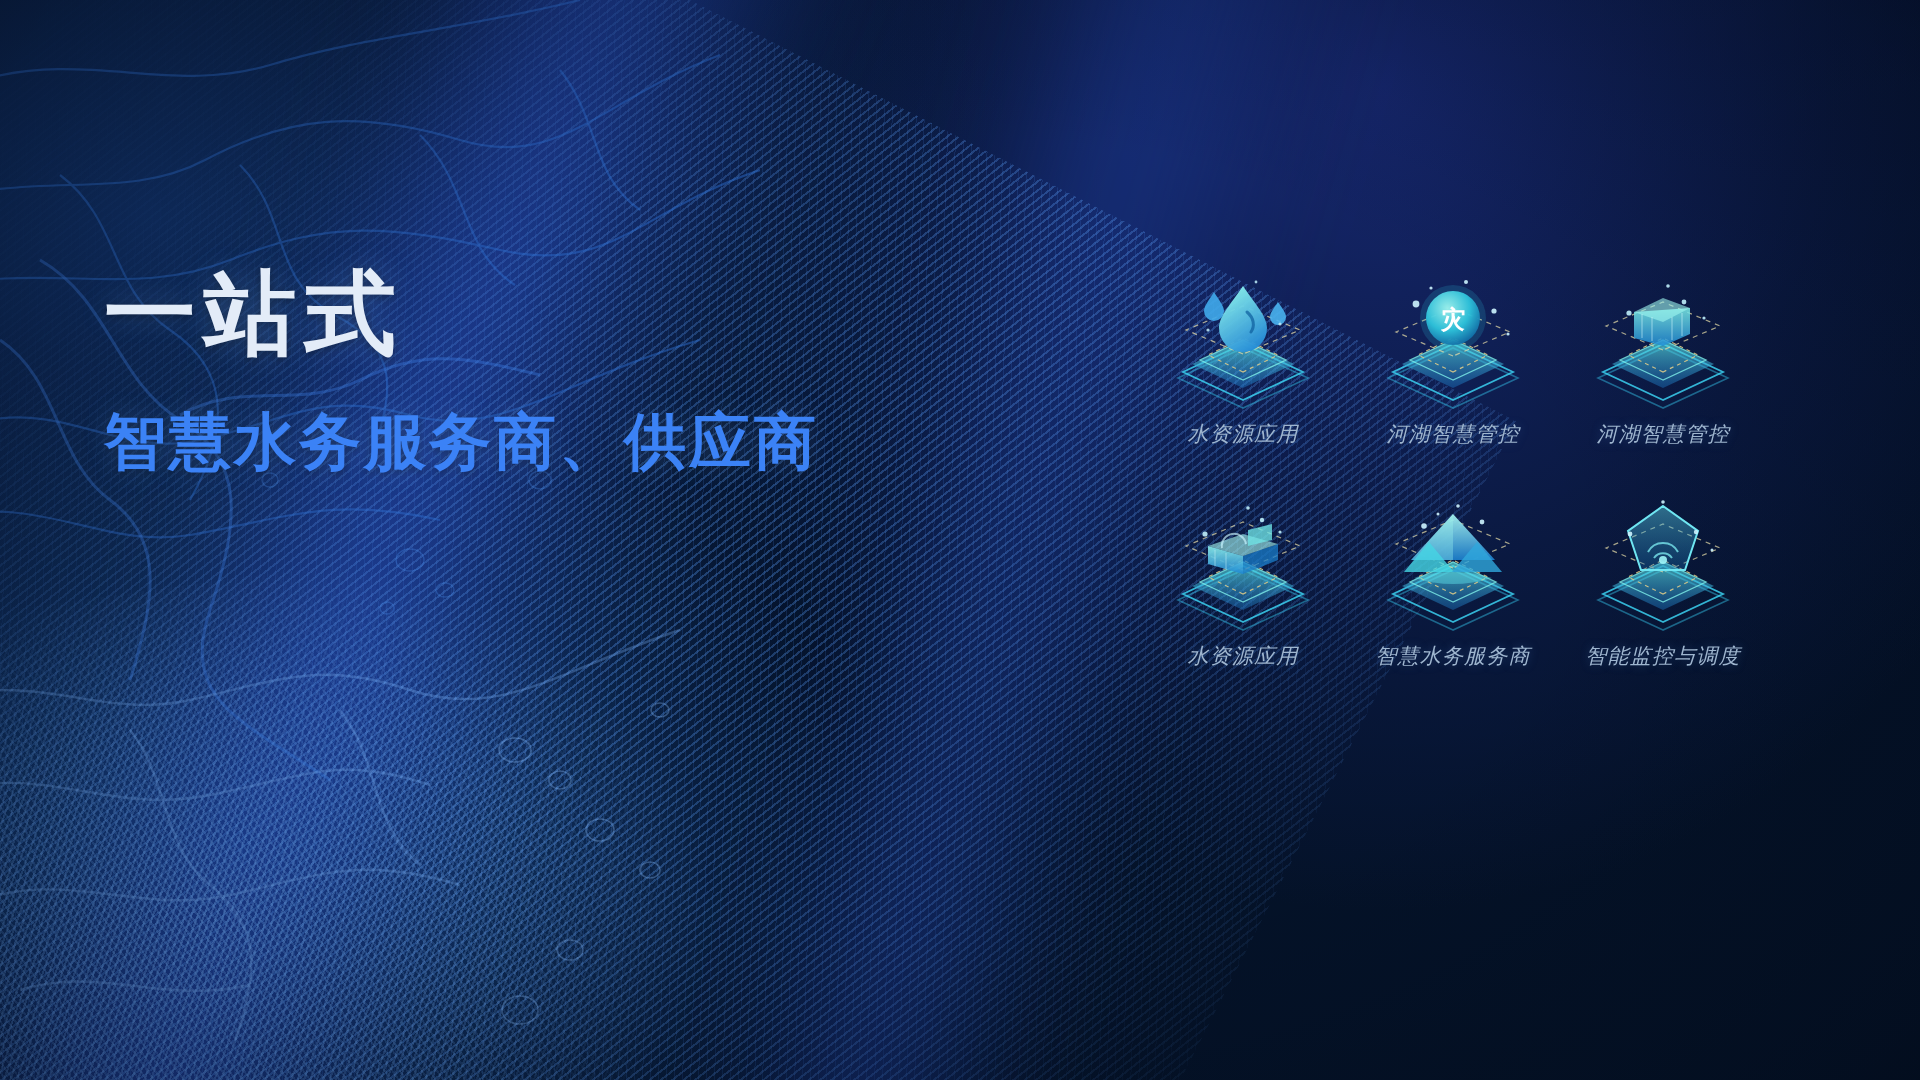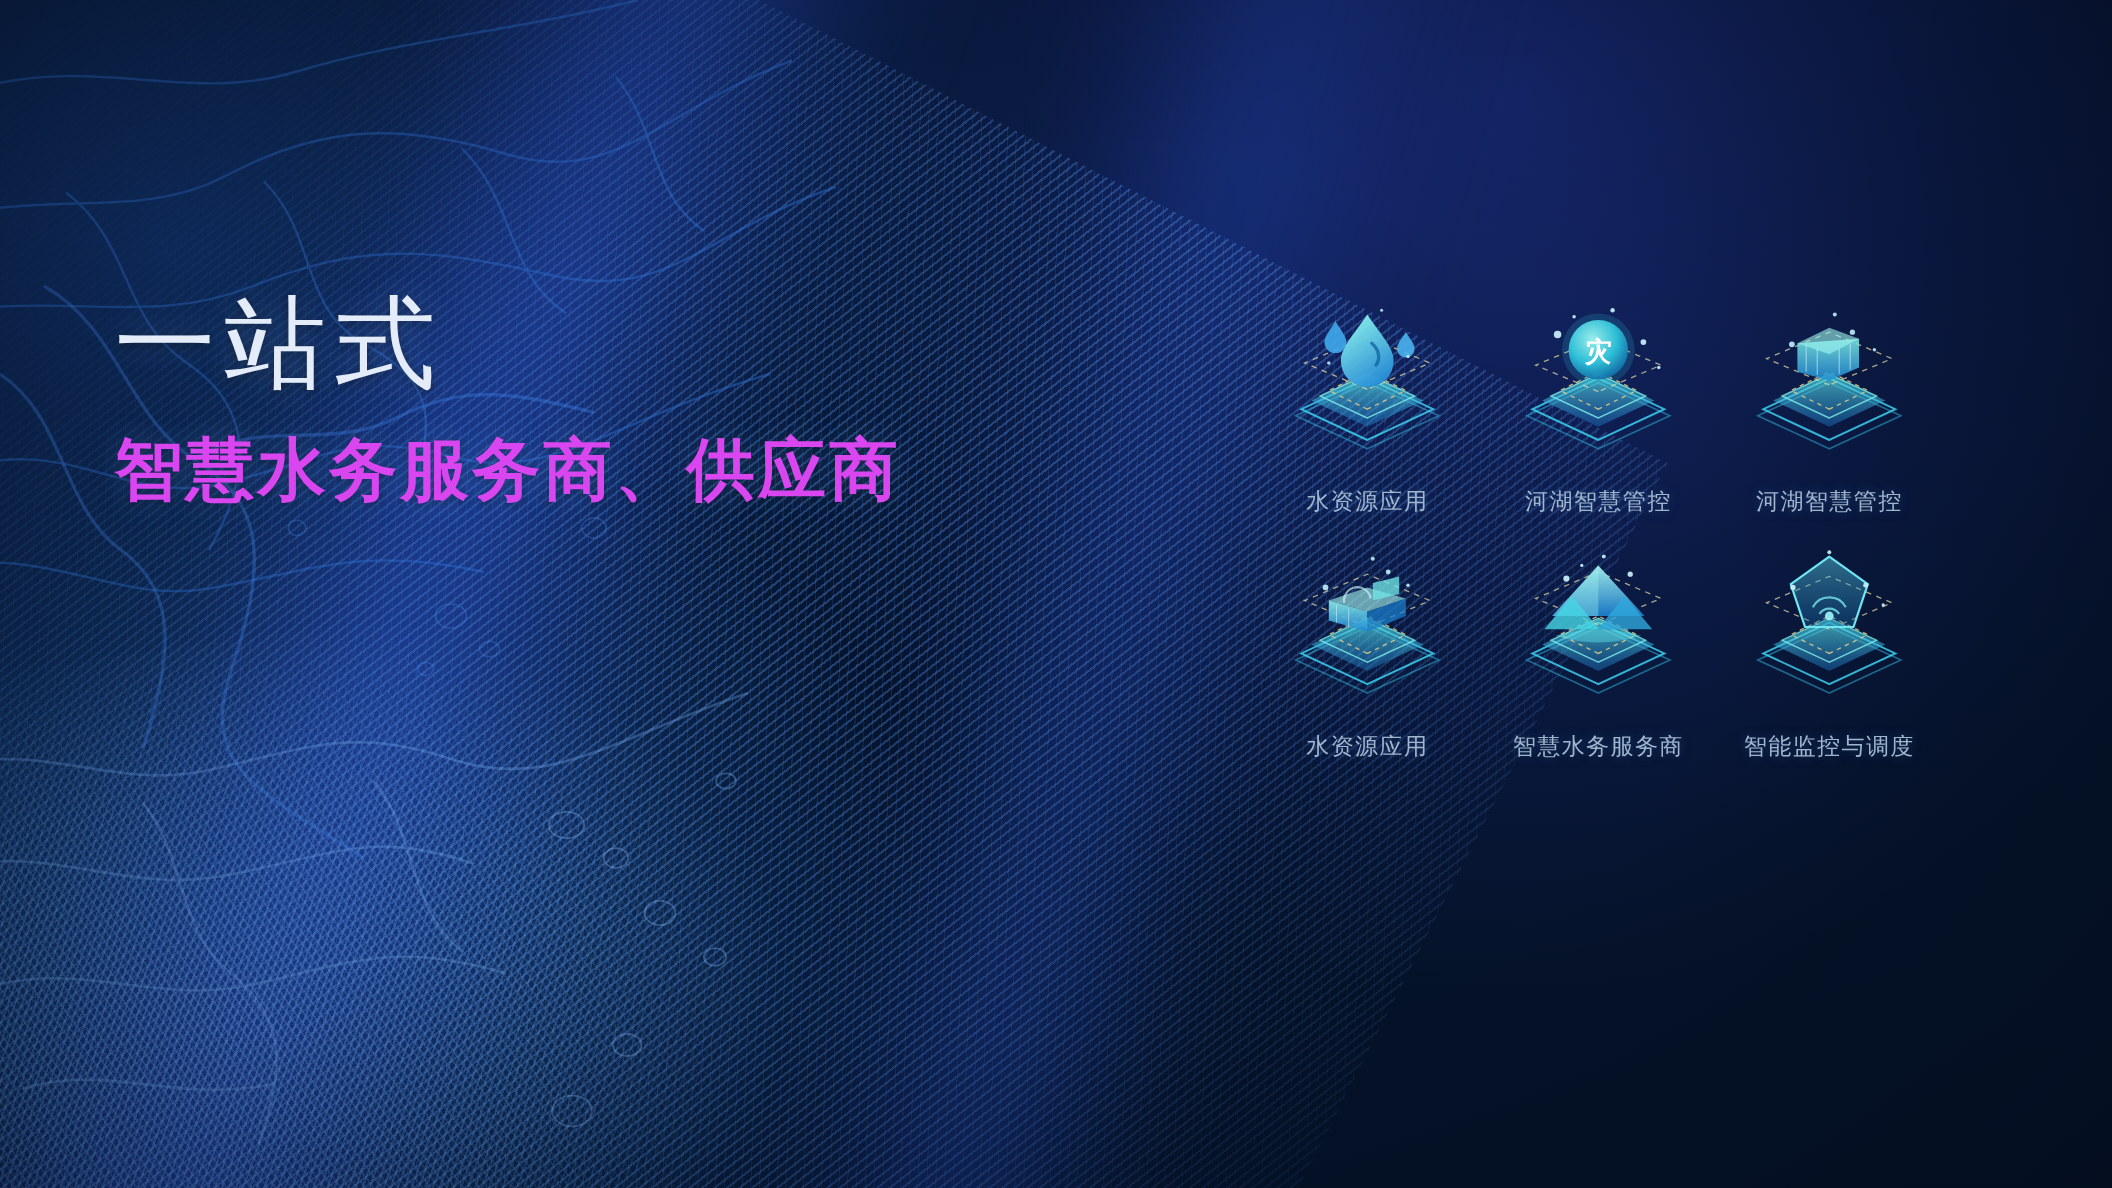--- a/index.html
+++ b/index.html
@@ -99,32 +99,32 @@
     background:radial-gradient(ellipse 1500px 1000px at 50% 50%,
       rgba(0,0,0,0) 40%, rgba(2,8,22,0.35) 78%, rgba(1,5,16,0.62) 100%);
   }
 
   
   .headline {
     position:absolute; left:104px; top:262px; width:860px;
   }
   .title-main {
     font-size:92px;
-    font-weight:400;
+    font-weight:700;
     letter-spacing:8px;
     color:#e3ecf8;
     line-height:1.12;
     text-shadow:0 0 28px rgba(120,180,255,0.30), 0 2px 10px rgba(0,0,0,0.45);
   }
   .title-sub {
-    margin-top:26px;
+    margin-top:40px;
     font-size:62px;
     font-weight:700;
     letter-spacing:3px;
-    color:#d946ef;
+    color:#3b82f6;
     line-height:1.2;
     text-shadow:0 0 24px rgba(110,170,255,0.26), 0 2px 8px rgba(0,0,0,0.4);
   }
 
   
   .icon-grid {
     position:absolute;
     left:1138px; top:268px;
     width:660px;
     display:grid;
@@ -133,26 +133,27 @@
     column-gap:0px; row-gap:0px;
   }
   .icon-cell {
     width:210px;
     display:flex; flex-direction:column;
     align-items:center;
   }
   .icon-art { width:182px; height:152px; position:relative; }
   .icon-art svg { width:100%; height:100%; display:block; overflow:visible; }
   .icon-label {
-    margin-top:22px;
+    margin-top:0;
     font-size:21px;
     letter-spacing:1.2px;
     color:#9fb6cf;
     white-space:nowrap;
     text-shadow:0 0 10px rgba(60,110,180,0.4);
+    font-style:italic;
   }
 </style>
 </head>
 <body>
 
 <div class="stage">
 
   <div class="ribbon"></div>
   <div class="ribbon2"></div>
   <div class="mesh"></div>

